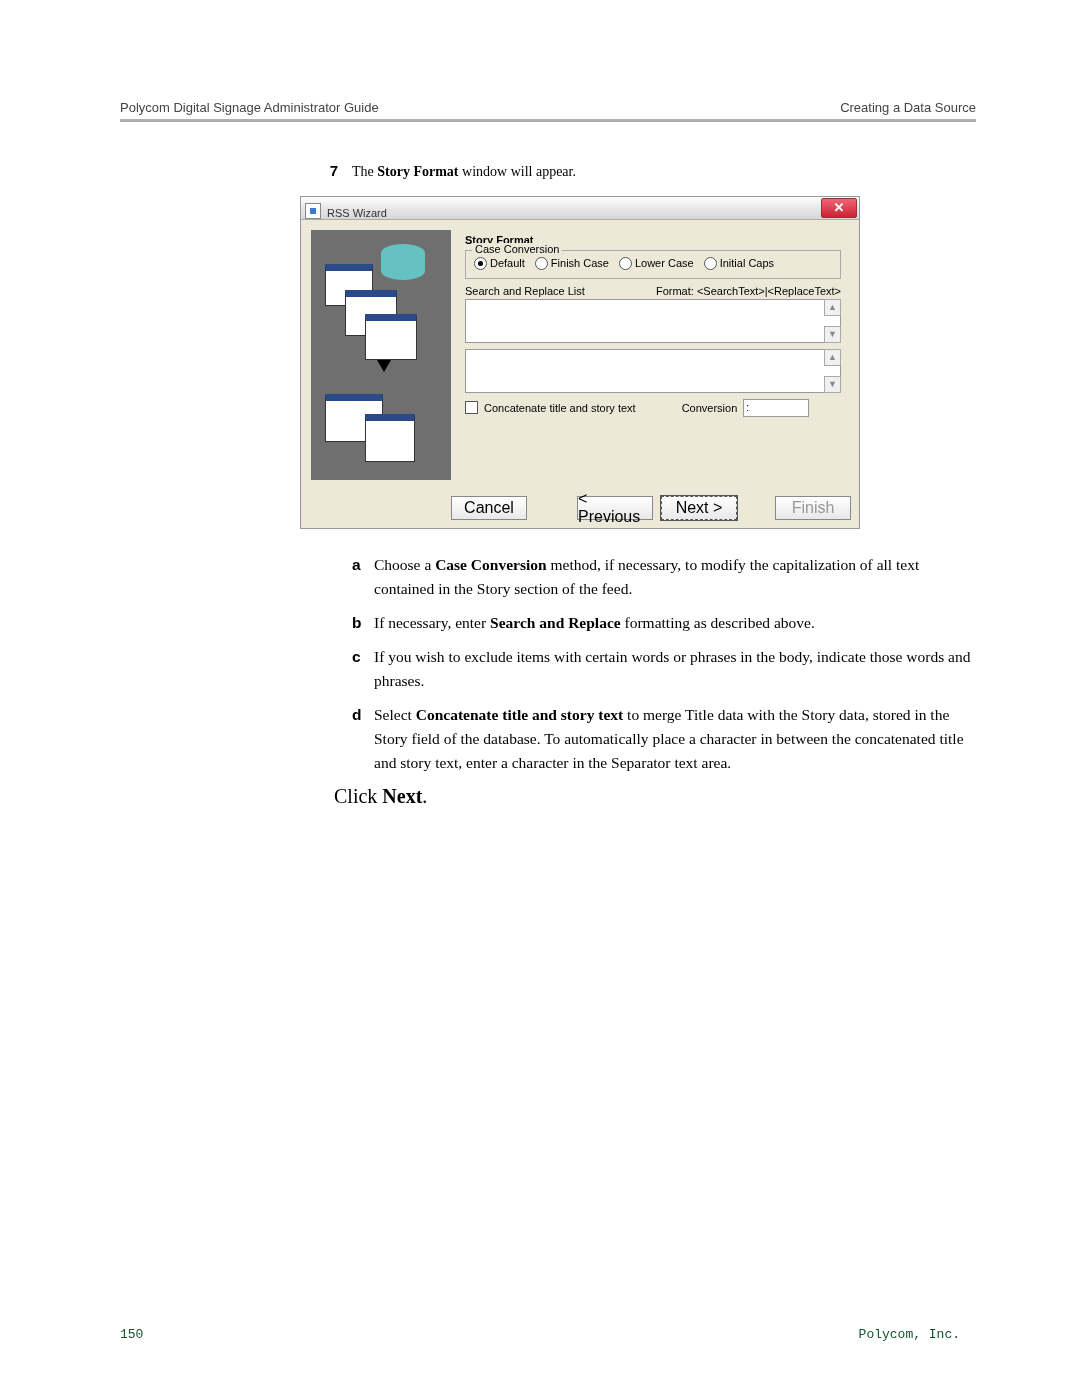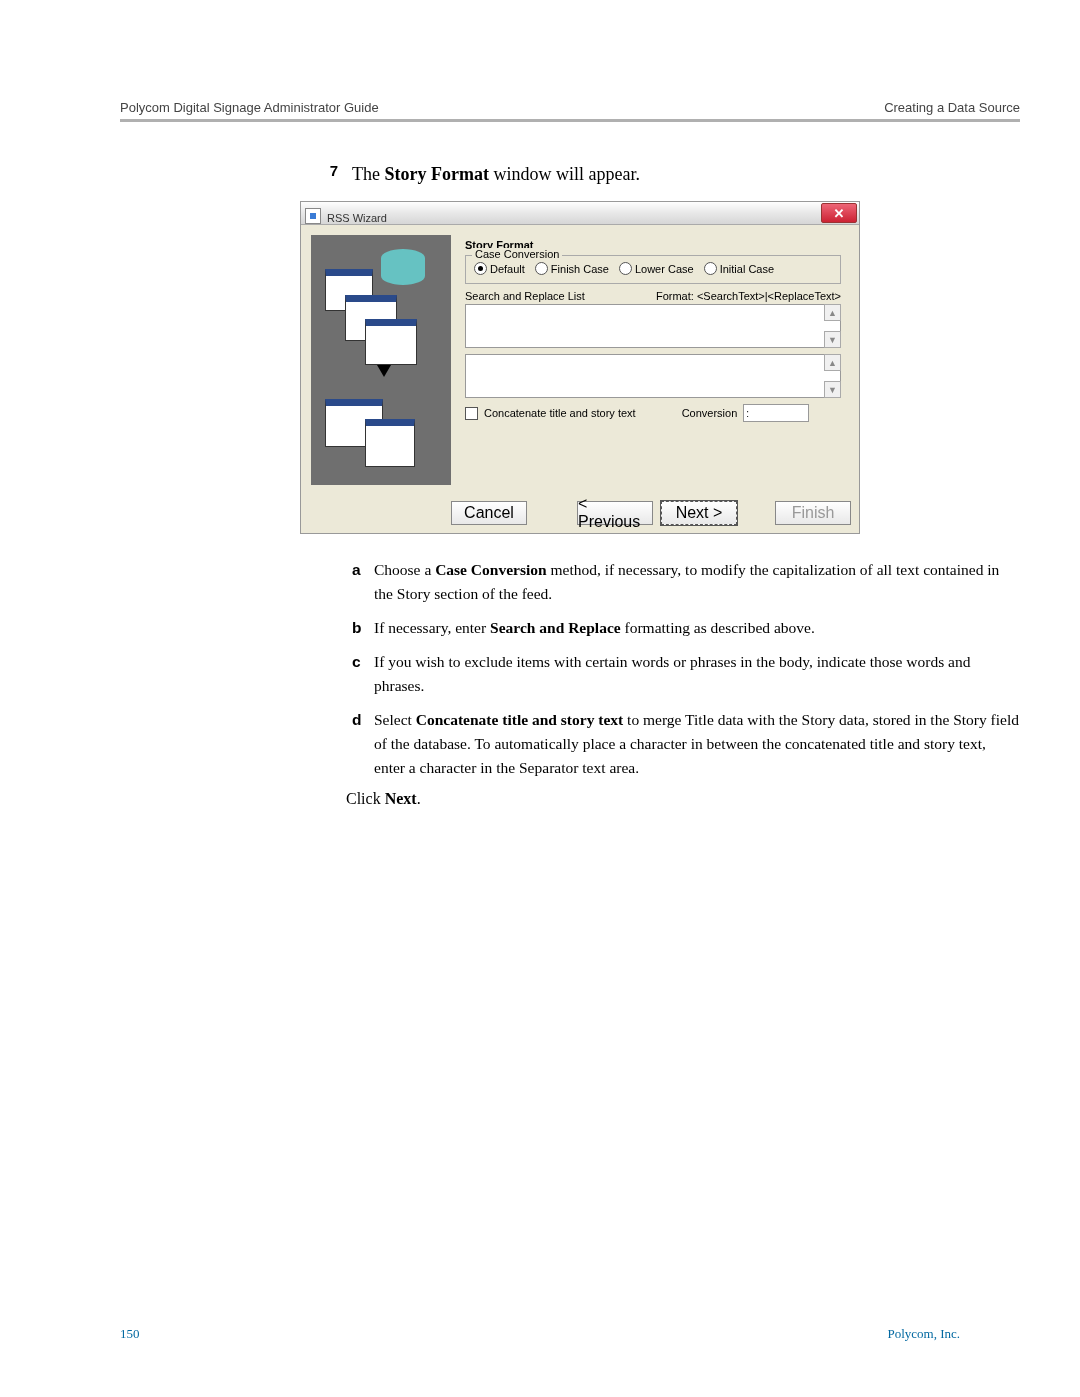--- a/index.html
+++ b/index.html
@@ -1,22 +1,22 @@
 <!DOCTYPE html>
 <html><head>
 <meta charset="utf-8">
 <style>
 body{margin:0;background:#fff;font-family:Georgia,'Times New Roman',serif;color:#000}
-.page{width:1080px;height:1397px;position:relative;margin:0 auto;background:#fff;box-sizing:border-box;padding:100px 60px 60px 120px}
+.page{width:1080px;height:1397px;position:relative;margin:0 auto;background:#fff;box-sizing:border-box;padding:100px 104px 60px 120px}
 .hdr{display:flex;justify-content:space-between;font-family:Arial,Helvetica,sans-serif;font-size:13px;color:#444;margin-bottom:4px}
 .rule{height:3px;background:#b0b0b0;margin-bottom:40px}
 .content{margin-left:190px}
 .step7{display:flex;margin-bottom:14px}
 .sn{font-weight:bold;width:28px;text-align:right;margin-right:14px;font-family:Arial,Helvetica,sans-serif;font-size:15px}
-.st{font-size:18px;line-height:1.4}
+.st{font-size:14px;line-height:1.4}
 .st b{font-weight:bold}
 .shot{margin-left:-10px;margin-bottom:24px;width:558px;border:1px solid #999;background:#ece9d8;font-family:Tahoma,Arial,sans-serif;font-size:11px;position:relative}
 .tb{height:22px;background:linear-gradient(to bottom,#fefefe,#e8e8e8 50%,#d6d6d6);border-bottom:1px solid #aaa;display:flex;align-items:flex-end;padding:0 4px;position:relative}
 .tbi{width:14px;height:14px;background:#fff;border:1px solid #888;margin-right:6px;display:flex;align-items:center;justify-content:center}
 .tbi::before{content:"";width:6px;height:6px;background:#3a7bd5}
 .tbt{color:#333}
 .cls{position:absolute;right:2px;top:1px;width:34px;height:18px;background:linear-gradient(to bottom,#e67,#c23);border:1px solid #933;border-radius:2px;color:#fff;display:flex;align-items:center;justify-content:center;font-weight:bold;font-size:13px}
 .wb{display:flex;padding:10px;gap:10px;background:#ece9d8}
 .lp{width:140px;height:250px;background:#6f6f6f;position:relative;overflow:hidden}
 .cyl{position:absolute;top:14px;left:70px;width:44px;height:36px;background:#66c2c2;border-radius:50%/25%}
@@ -46,23 +46,23 @@
 .btns{display:flex;gap:8px;padding:6px 8px 8px 150px;background:#ece9d8}
 .btn{width:74px;height:22px;border:1px solid #888;background:linear-gradient(to bottom,#fff,#e8e8e8);display:flex;align-items:center;justify-content:center;font-size:16px}
 .btn.gap{margin-left:auto}
 .btn.def{border:1px dashed #555;outline:1px solid #555}
 .btn.dis{color:#999}
 .sub{margin-left:42px;font-size:15.5px;line-height:1.55}
 .sl{display:flex;margin-bottom:10px}
 .sln{font-weight:bold;width:22px;font-family:Arial,Helvetica,sans-serif}
 .slt{flex:1}
 .slt b{font-weight:bold}
-.cn{margin-left:36px;font-size:16px;margin-top:8px}
+.cn{margin-left:24px;font-size:20px;margin-top:8px}
 .cn b{font-weight:bold}
-.ftr{position:absolute;bottom:55px;left:120px;right:120px;display:flex;justify-content:space-between;font-family:Liberation Serif, serif;font-size:13px;color:#0369a1}
+.ftr{position:absolute;bottom:55px;left:120px;right:120px;display:flex;justify-content:space-between;font-family:Liberation Mono, monospace;font-size:13px;color:#14532d}
 </style>
 </head>
 <body>
 <div class="page">
 <div class="hdr">
       <span>Polycom Digital Signage Administrator Guide</span>
       <span>Creating a Data Source</span>
     </div>
 <div class="rule"></div>
 <div class="content">
@@ -98,21 +98,21 @@
 <label class="rad">
                   <span class="rcir"></span>
                   <span>Finish Case</span>
                 </label>
 <label class="rad">
                   <span class="rcir"></span>
                   <span>Lower Case</span>
                 </label>
 <label class="rad">
                   <span class="rcir"></span>
-                  <span>Initial Case</span>
+                  <span>Initial Caps</span>
                 </label>
 </div>
             </div>
 <div class="row">
               <span>Search and Replace List</span>
               <span style="margin-left:auto">Format: &lt;SearchText&gt;|&lt;ReplaceText&gt;</span>
             </div>
 <div class="ta">
               <div class="sbu">▲</div>
               <div class="sbd">▼</div>

